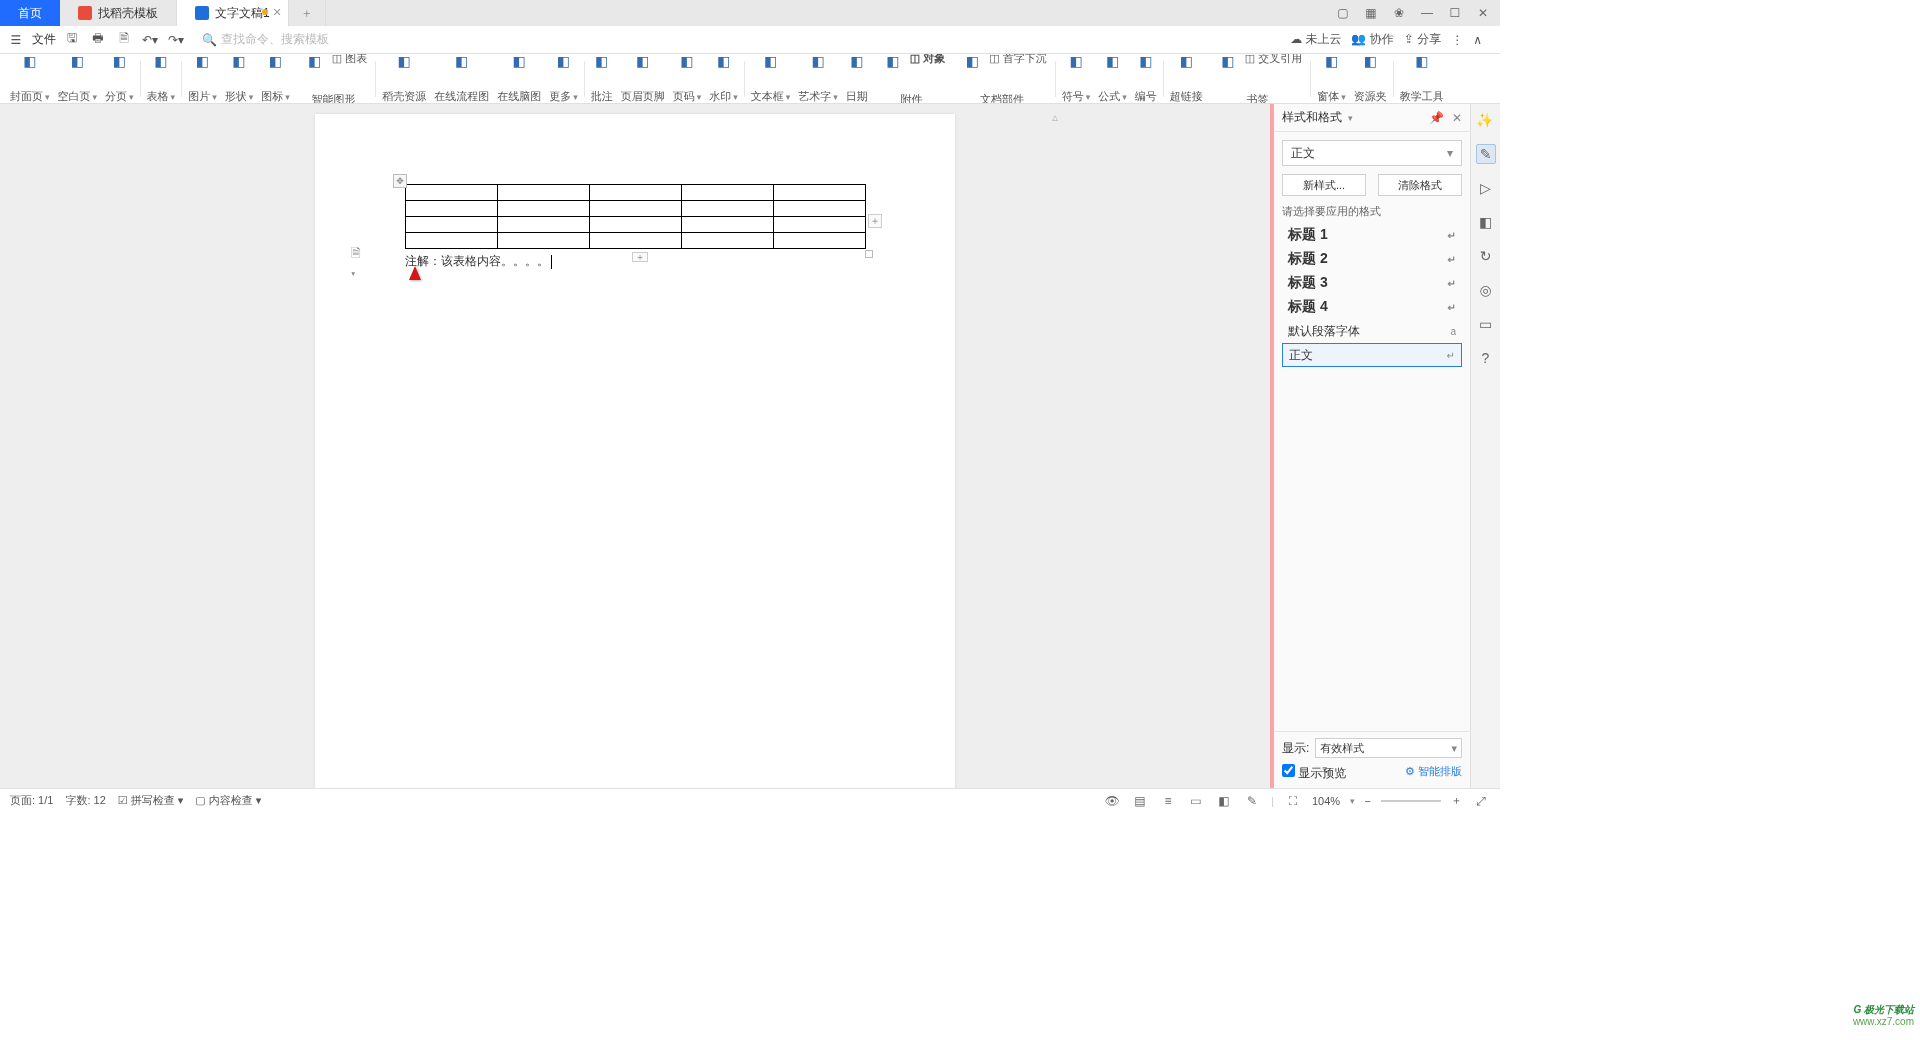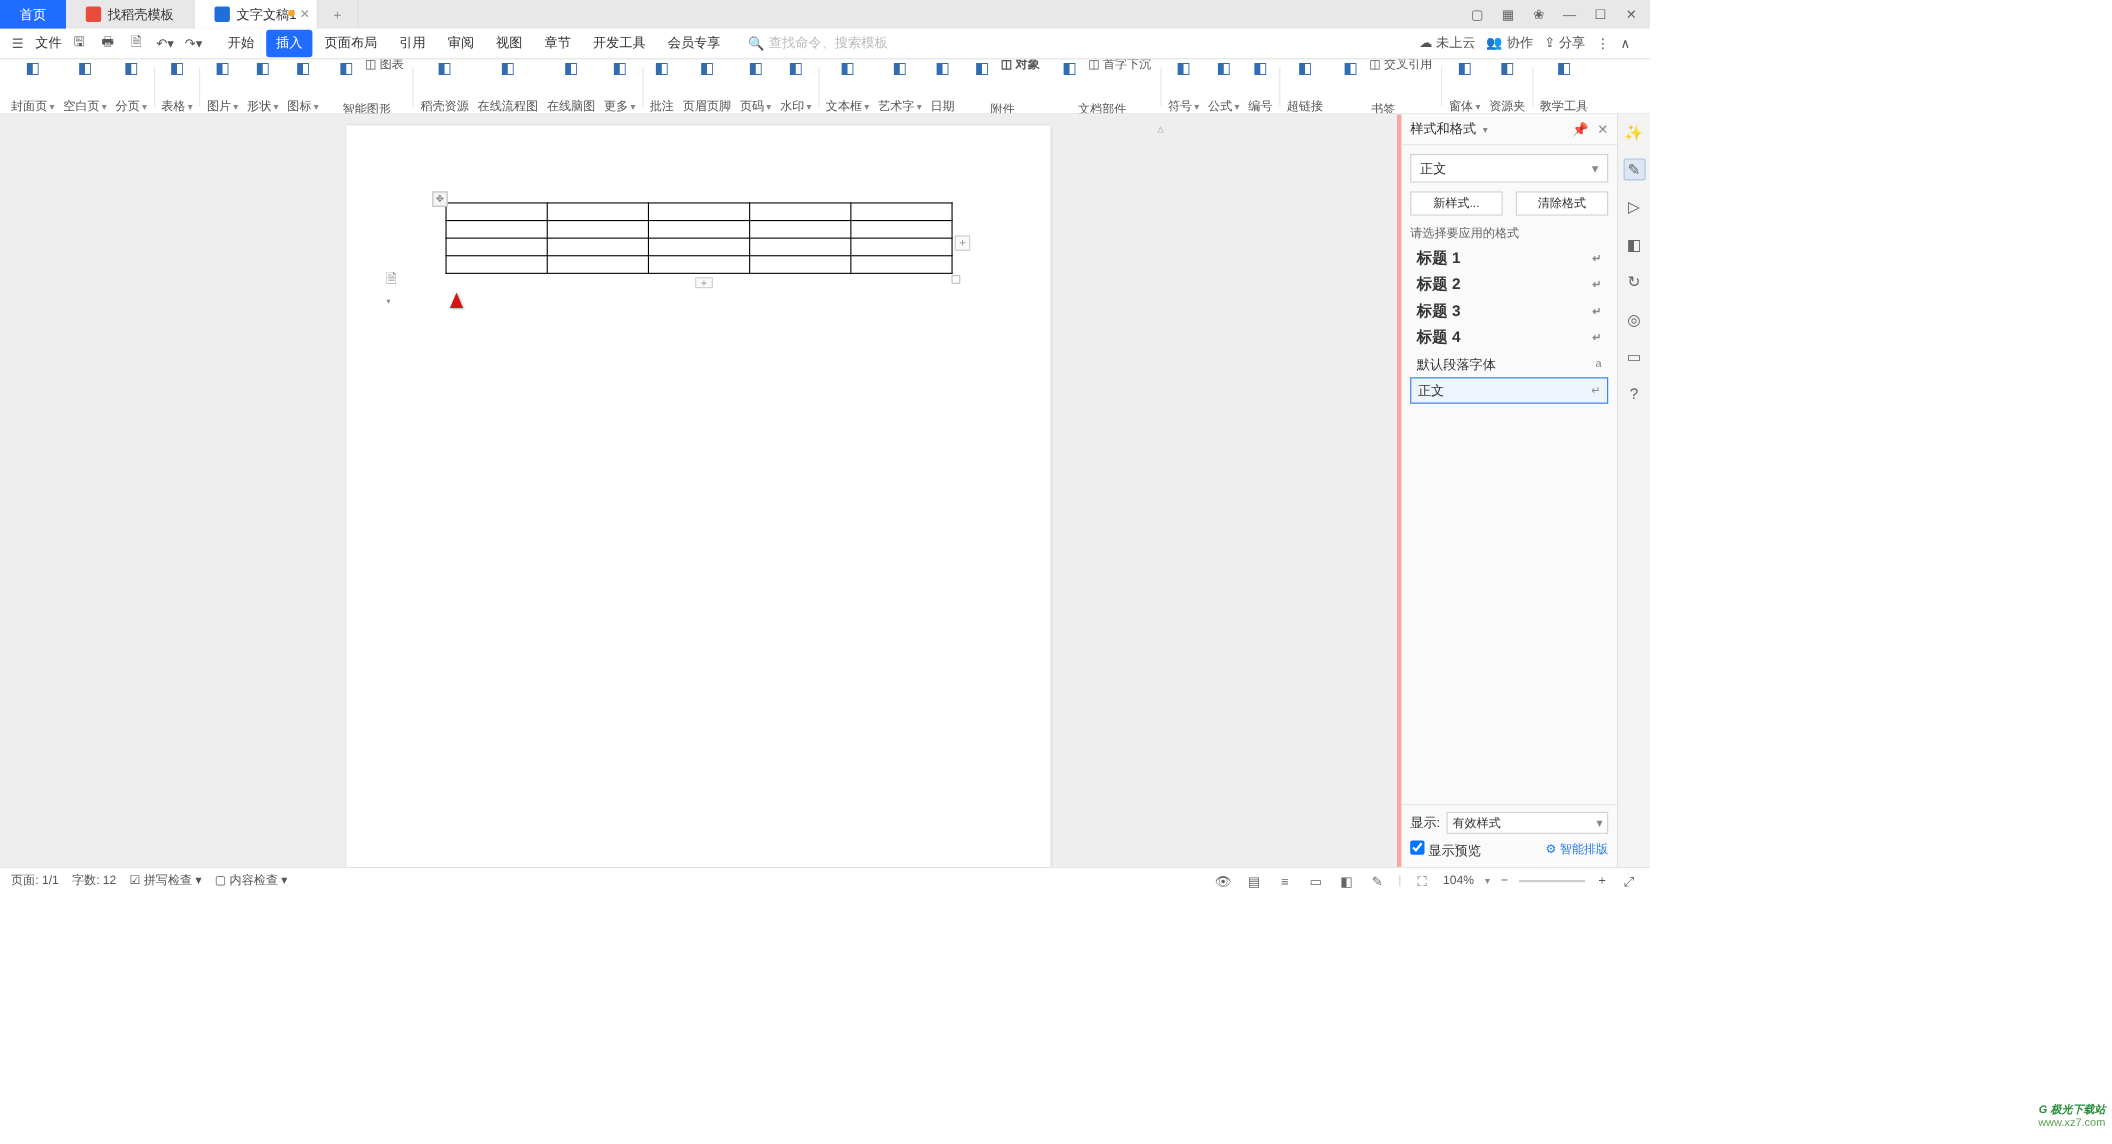--- a/index.html
+++ b/index.html
@@ -117,31 +117,20 @@
 <div class="menubar">
   <div class="menu-left">
     <span class="menu-ic">☰</span>
     <span>文件</span>
     <span class="menu-ic">🖫</span>
     <span class="menu-ic">🖶</span>
     <span class="menu-ic">🗎</span>
     <span class="menu-ic">↶▾</span>
     <span class="menu-ic">↷▾</span>
   </div>
-  <div class="menu-tabs">
-      <span class="menu-item">开始</span>
-      <span class="menu-item active">插入</span>
-      <span class="menu-item">页面布局</span>
-      <span class="menu-item">引用</span>
-      <span class="menu-item">审阅</span>
-      <span class="menu-item">视图</span>
-      <span class="menu-item">章节</span>
-      <span class="menu-item">开发工具</span>
-      <span class="menu-item">会员专享</span>
-    </div>
   <div class="search-box">
     <span>🔍</span>
     <span style="margin-left:4px;">查找命令、搜索模板</span>
   </div>
   <div class="menu-right">
     <span>☁ <span>未上云</span></span>
     <span>👥 <span>协作</span></span>
     <span>⇪ <span>分享</span></span>
     <span>⋮</span>
     <span>∧</span>
@@ -340,20 +329,23 @@
               <td></td>
               <td></td>
               <td></td>
               <td></td>
             </tr>
       </tbody>
         </table>
       <div class="side-plus">＋</div>
       <div class="bottom-plus">＋</div>
       <div class="resize-sq"></div>
+      <div class="caption">
+        <span>注解：该表格内容。。。。</span><span class="cursor"></span>
+      </div>
       <div class="page-left-ic">🗎▾</div>
       <svg class="arrow-svg" width="30" height="120">
         <defs>
             <filter id="s">
               <feDropShadow dx="1" dy="1" stdDeviation="1" flood-opacity="0.3"></feDropShadow>
             </filter>
           </defs>
         <line x1="10" y1="115" x2="10" y2="10" stroke="#d41313" stroke-width="2" filter="url(#s)"></line>
         <polygon points="10,0 4,14 16,14" fill="#d41313" filter="url(#s)"></polygon>
       </svg>

